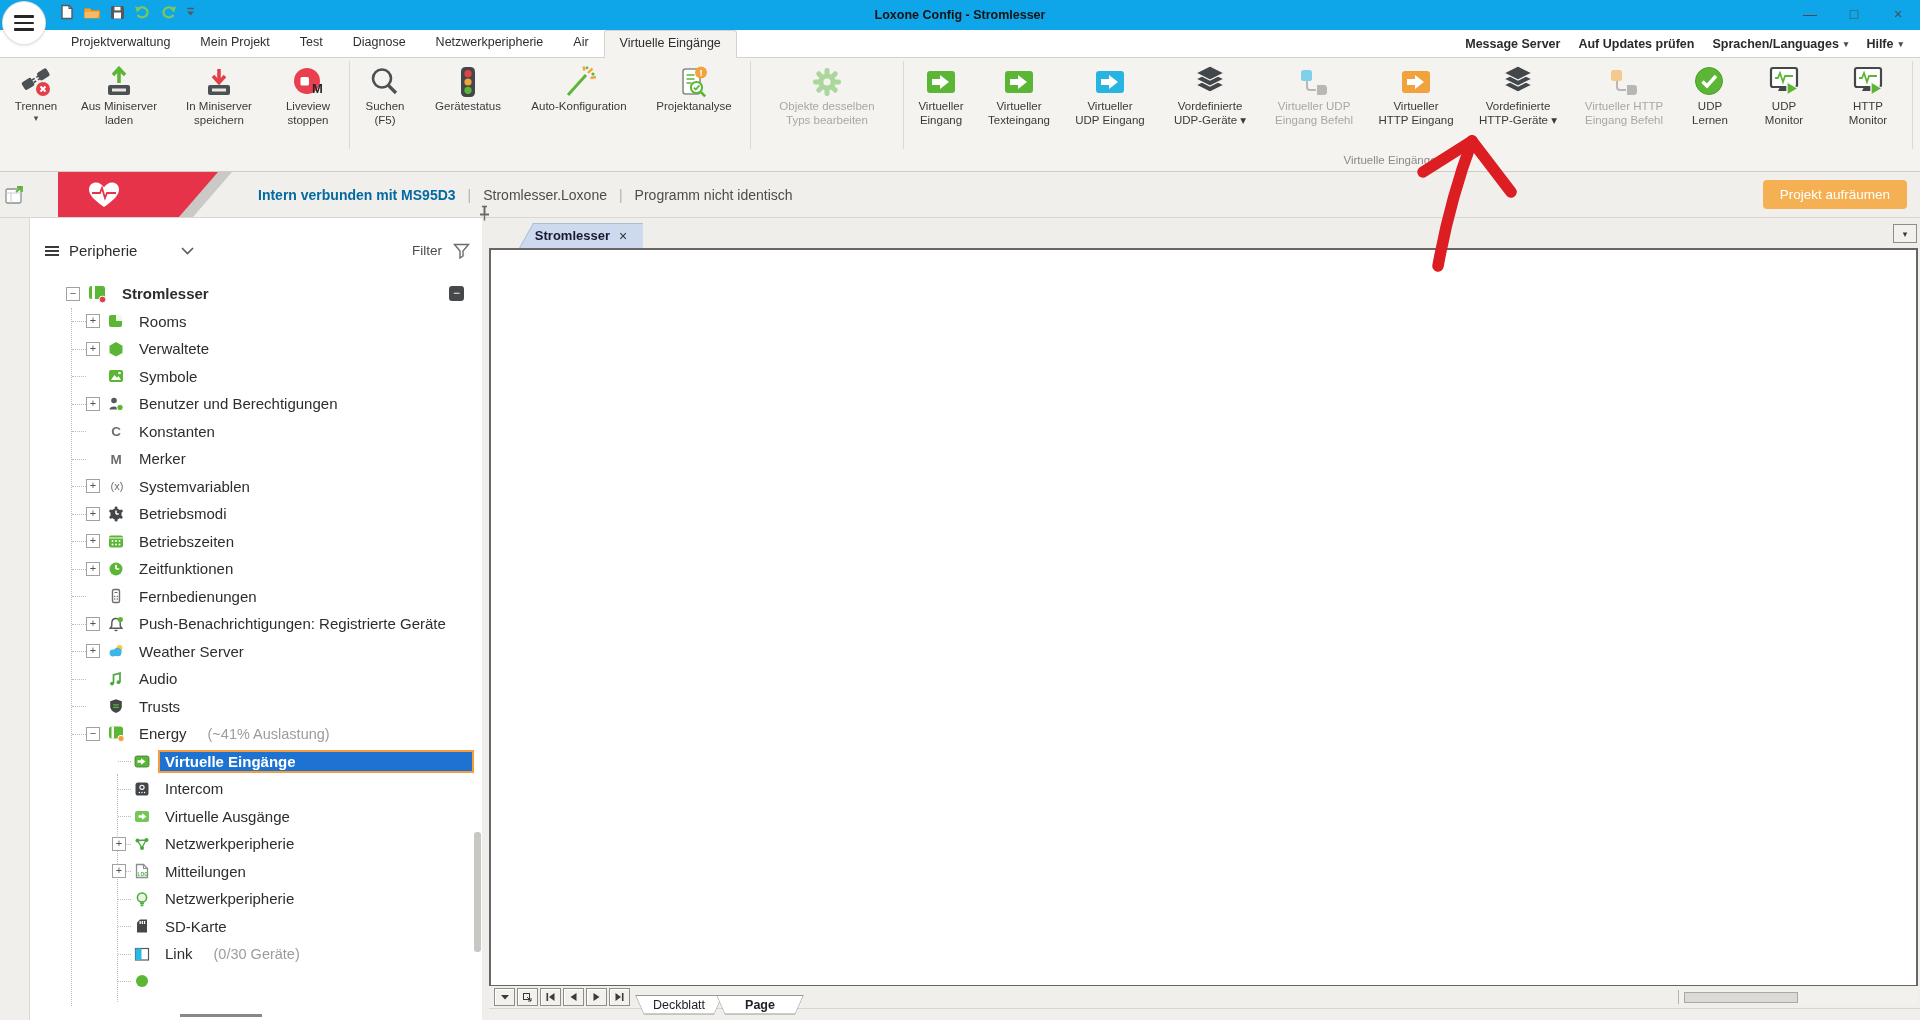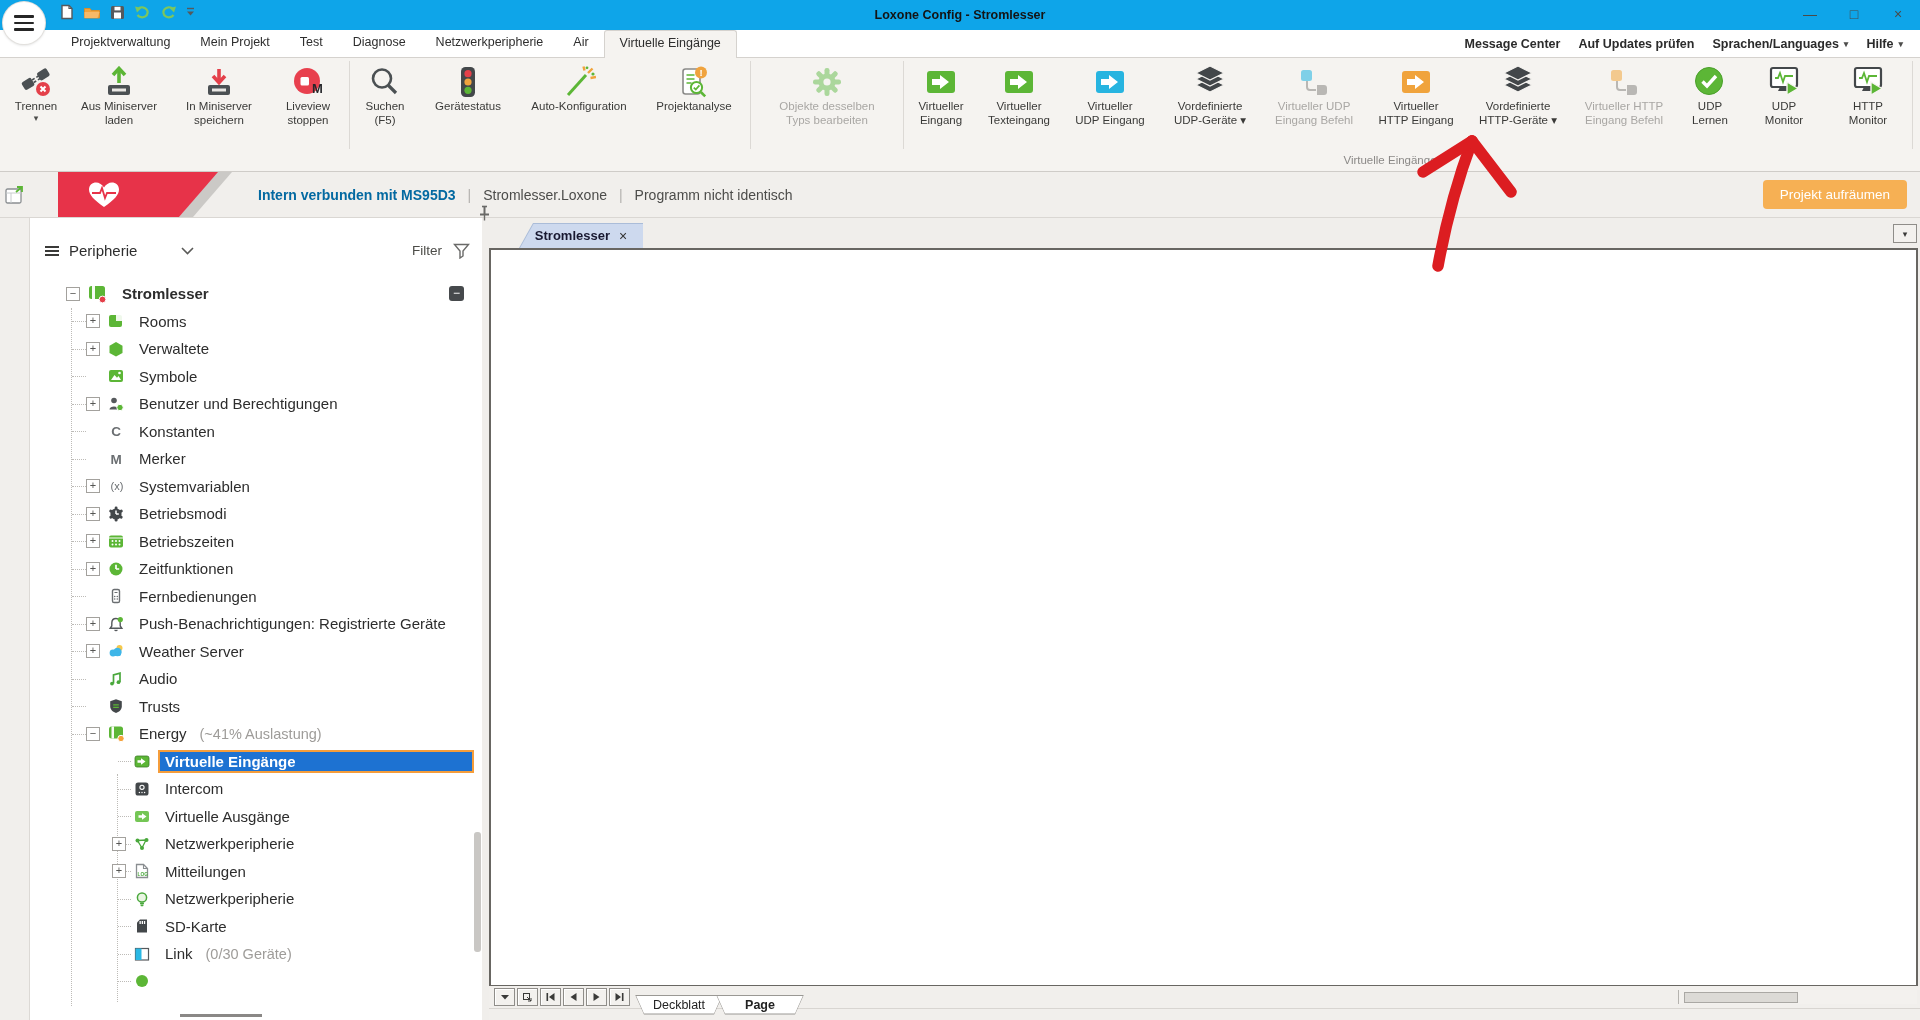--- a/index.html
+++ b/index.html
@@ -61,21 +61,21 @@
   .lvl1::before{content:"";position:absolute;left:42px;width:14px;top:50%;border-top:1px dotted #bdbbb7;}
   .lvl2::before{content:"";position:absolute;left:88px;width:13px;top:50%;border-top:1px dotted #bdbbb7;}
   .exp{width:12px;height:12px;flex:none;border:1px solid #a3a19d;background:#fff;z-index:2;
        font-size:11px;line-height:10px;text-align:center;color:#555553;margin-right:8px;cursor:pointer;}
   .exp.none{visibility:hidden;}
   .ticon{width:16px;height:16px;flex:none;margin-right:8px;display:flex;align-items:center;justify-content:center;z-index:2;background:#fff;}
   .lvl0 .ticon{width:19px;height:19px;}
   .tlabel{padding:1px 5px;border:2px solid transparent;white-space:nowrap;color:#2d2d2d;}
   .lvl0 .tlabel{font-weight:bold;}
   .trow.sel .tlabel{background:#1d72d2;border-color:#f59d3b;color:#fff;font-weight:bold;flex:1;}
-  .tsuffix{color:#9e9c99;margin-left:6px;font-size:14.5px;white-space:nowrap;}
+  .tsuffix{color:#9e9c99;margin-left:14px;font-size:14.5px;white-space:nowrap;}
   .spine{position:absolute;width:0;border-left:1px dotted #bdbbb7;z-index:1;}
   .collapse-btn{position:absolute;top:68px;right:18px;width:15px;height:15px;background:#46494c;color:#fff;
        border-radius:3px;font-size:12px;line-height:14px;text-align:center;cursor:pointer;z-index:3;}
   .vthumb{position:absolute;right:1px;top:614px;width:7px;height:120px;background:#c9c7c4;border-radius:3px;}
   .hthumb{position:absolute;left:150px;bottom:5px;width:82px;height:3px;background:#8a8886;}
   .splitter{width:7px;flex:none;background:#f0eeeb;}
   
   .canvascol{flex:1;display:flex;flex-direction:column;background:#f0eeeb;min-width:0;}
   .tabrow{height:30px;flex:none;display:flex;align-items:flex-end;position:relative;}
   .doctab{position:relative;margin-left:30px;height:25px;width:124px;
@@ -185,21 +185,21 @@
   <div class="menurow">
     <span class="mtab">Projektverwaltung</span>
     <span class="mtab">Mein Projekt</span>
     <span class="mtab">Test</span>
     <span class="mtab">Diagnose</span>
     <span class="mtab">Netzwerkperipherie</span>
     <span class="mtab">Air</span>
     <span class="mtab active">Virtuelle Eingänge</span>
     <div class="mright">
       <span class="mritem">
-          <span>Message Center</span>
+          <span>Message Server</span>
         </span>
       <span class="mritem">
           <span>Auf Updates prüfen</span>
         </span>
       <span class="mritem">
           <span>Sprachen/Languages</span>
           <span class="car">▾</span>
         </span>
       <span class="mritem">
           <span>Hilfe</span>

